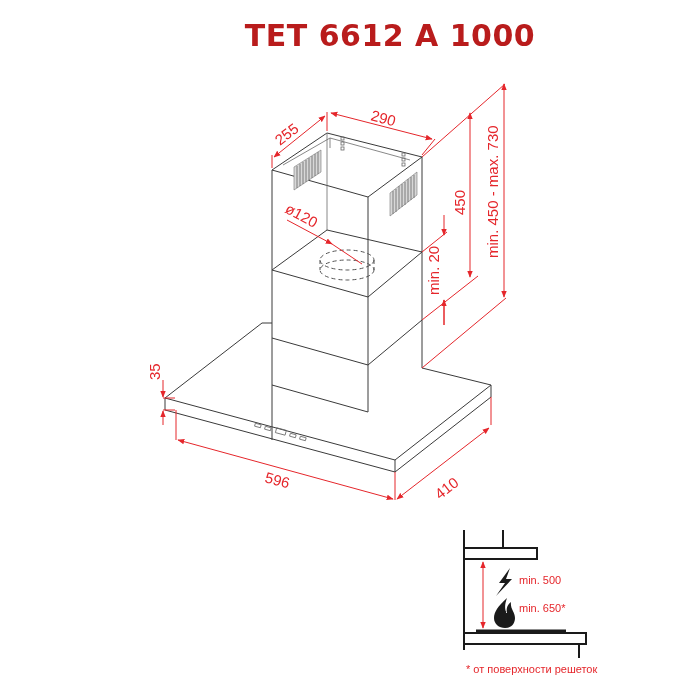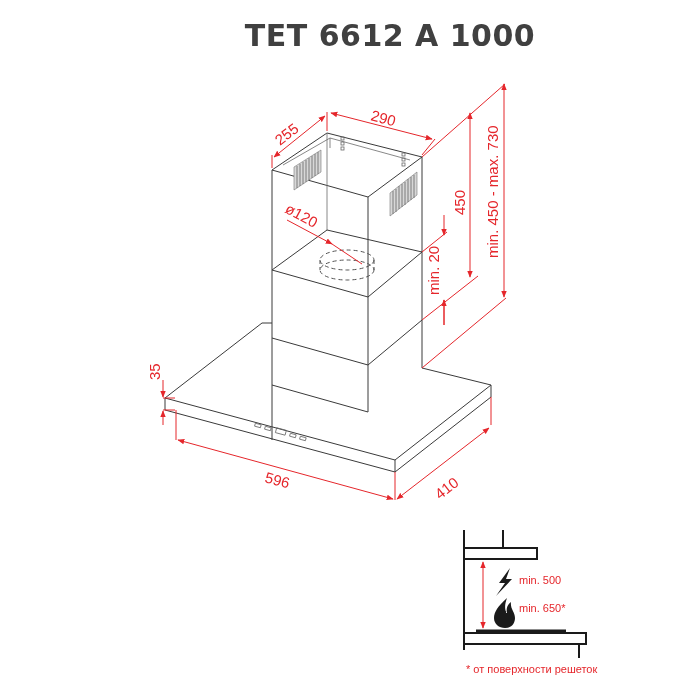--- a/index.html
+++ b/index.html
@@ -1,20 +1,20 @@
 <!DOCTYPE html>
 <html><head>
 <meta charset="utf-8">
 <style>
   html, body { margin: 0; padding: 0; background: #ffffff; }
   body { width: 700px; height: 700px; position: relative; overflow: hidden; font-family: "Liberation Sans", sans-serif; }
   #title {
     position: absolute; left: 0; top: 18px; width: 100%;
     text-align: center; padding-left: 80px; box-sizing: border-box;
-    font-family: "DejaVu Sans", sans-serif; font-weight: bold; font-size: 30px; color: #404040; letter-spacing: 0.5px;
+    font-family: "DejaVu Sans", sans-serif; font-weight: bold; font-size: 30px; color: #b91c1c; letter-spacing: 0.5px;
   }
   svg { position: absolute; left: 0; top: 0; }
   .ln { stroke: #3a3a3a; stroke-width: 1; fill: none; }
   .ln-thin { stroke: #6a6a6a; stroke-width: 0.8; fill: none; }
   .dash { stroke: #555; stroke-width: 1; fill: none; stroke-dasharray: 4 3; }
   .red { stroke: #e5262b; stroke-width: 1; fill: none; }
   .redtxt { fill: #e5262b; font-family: "Liberation Sans", sans-serif; font-size: 15px; }
   .redtxt-s { fill: #e5262b; font-family: "Liberation Sans", sans-serif; font-size: 11px; }
   .blk { stroke: #1a1a1a; stroke-width: 2; fill: none; }
 </style>

